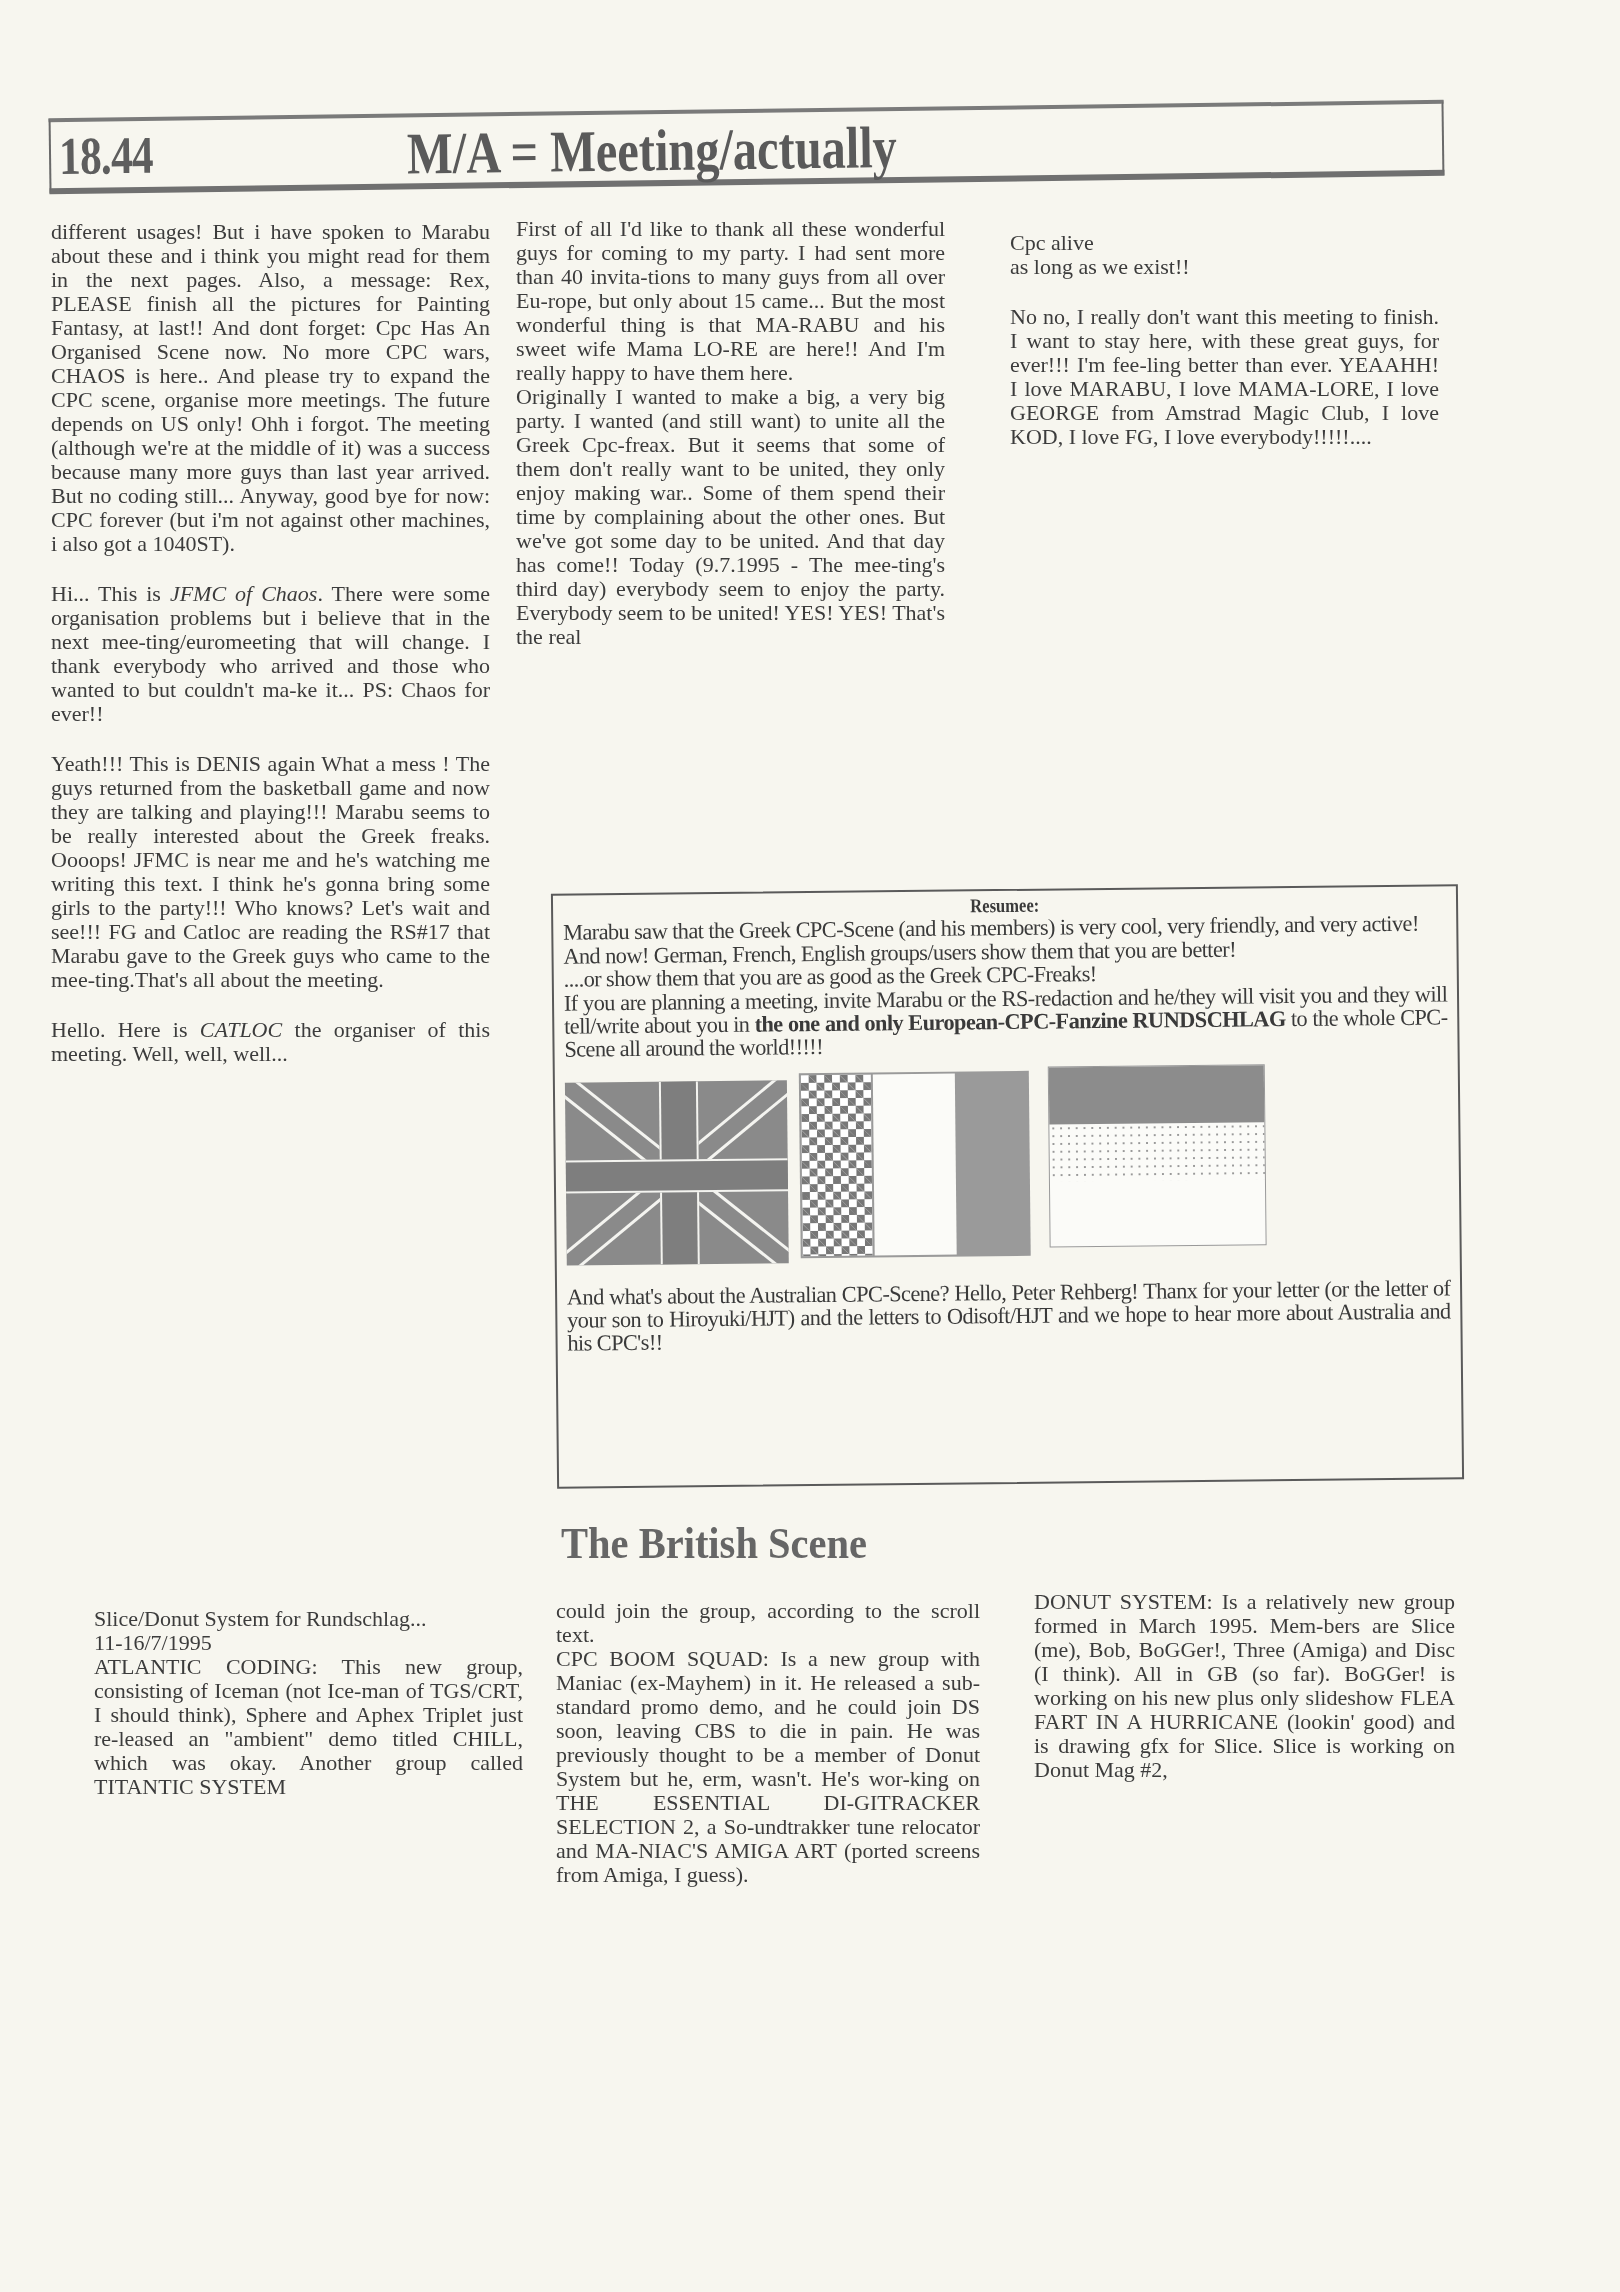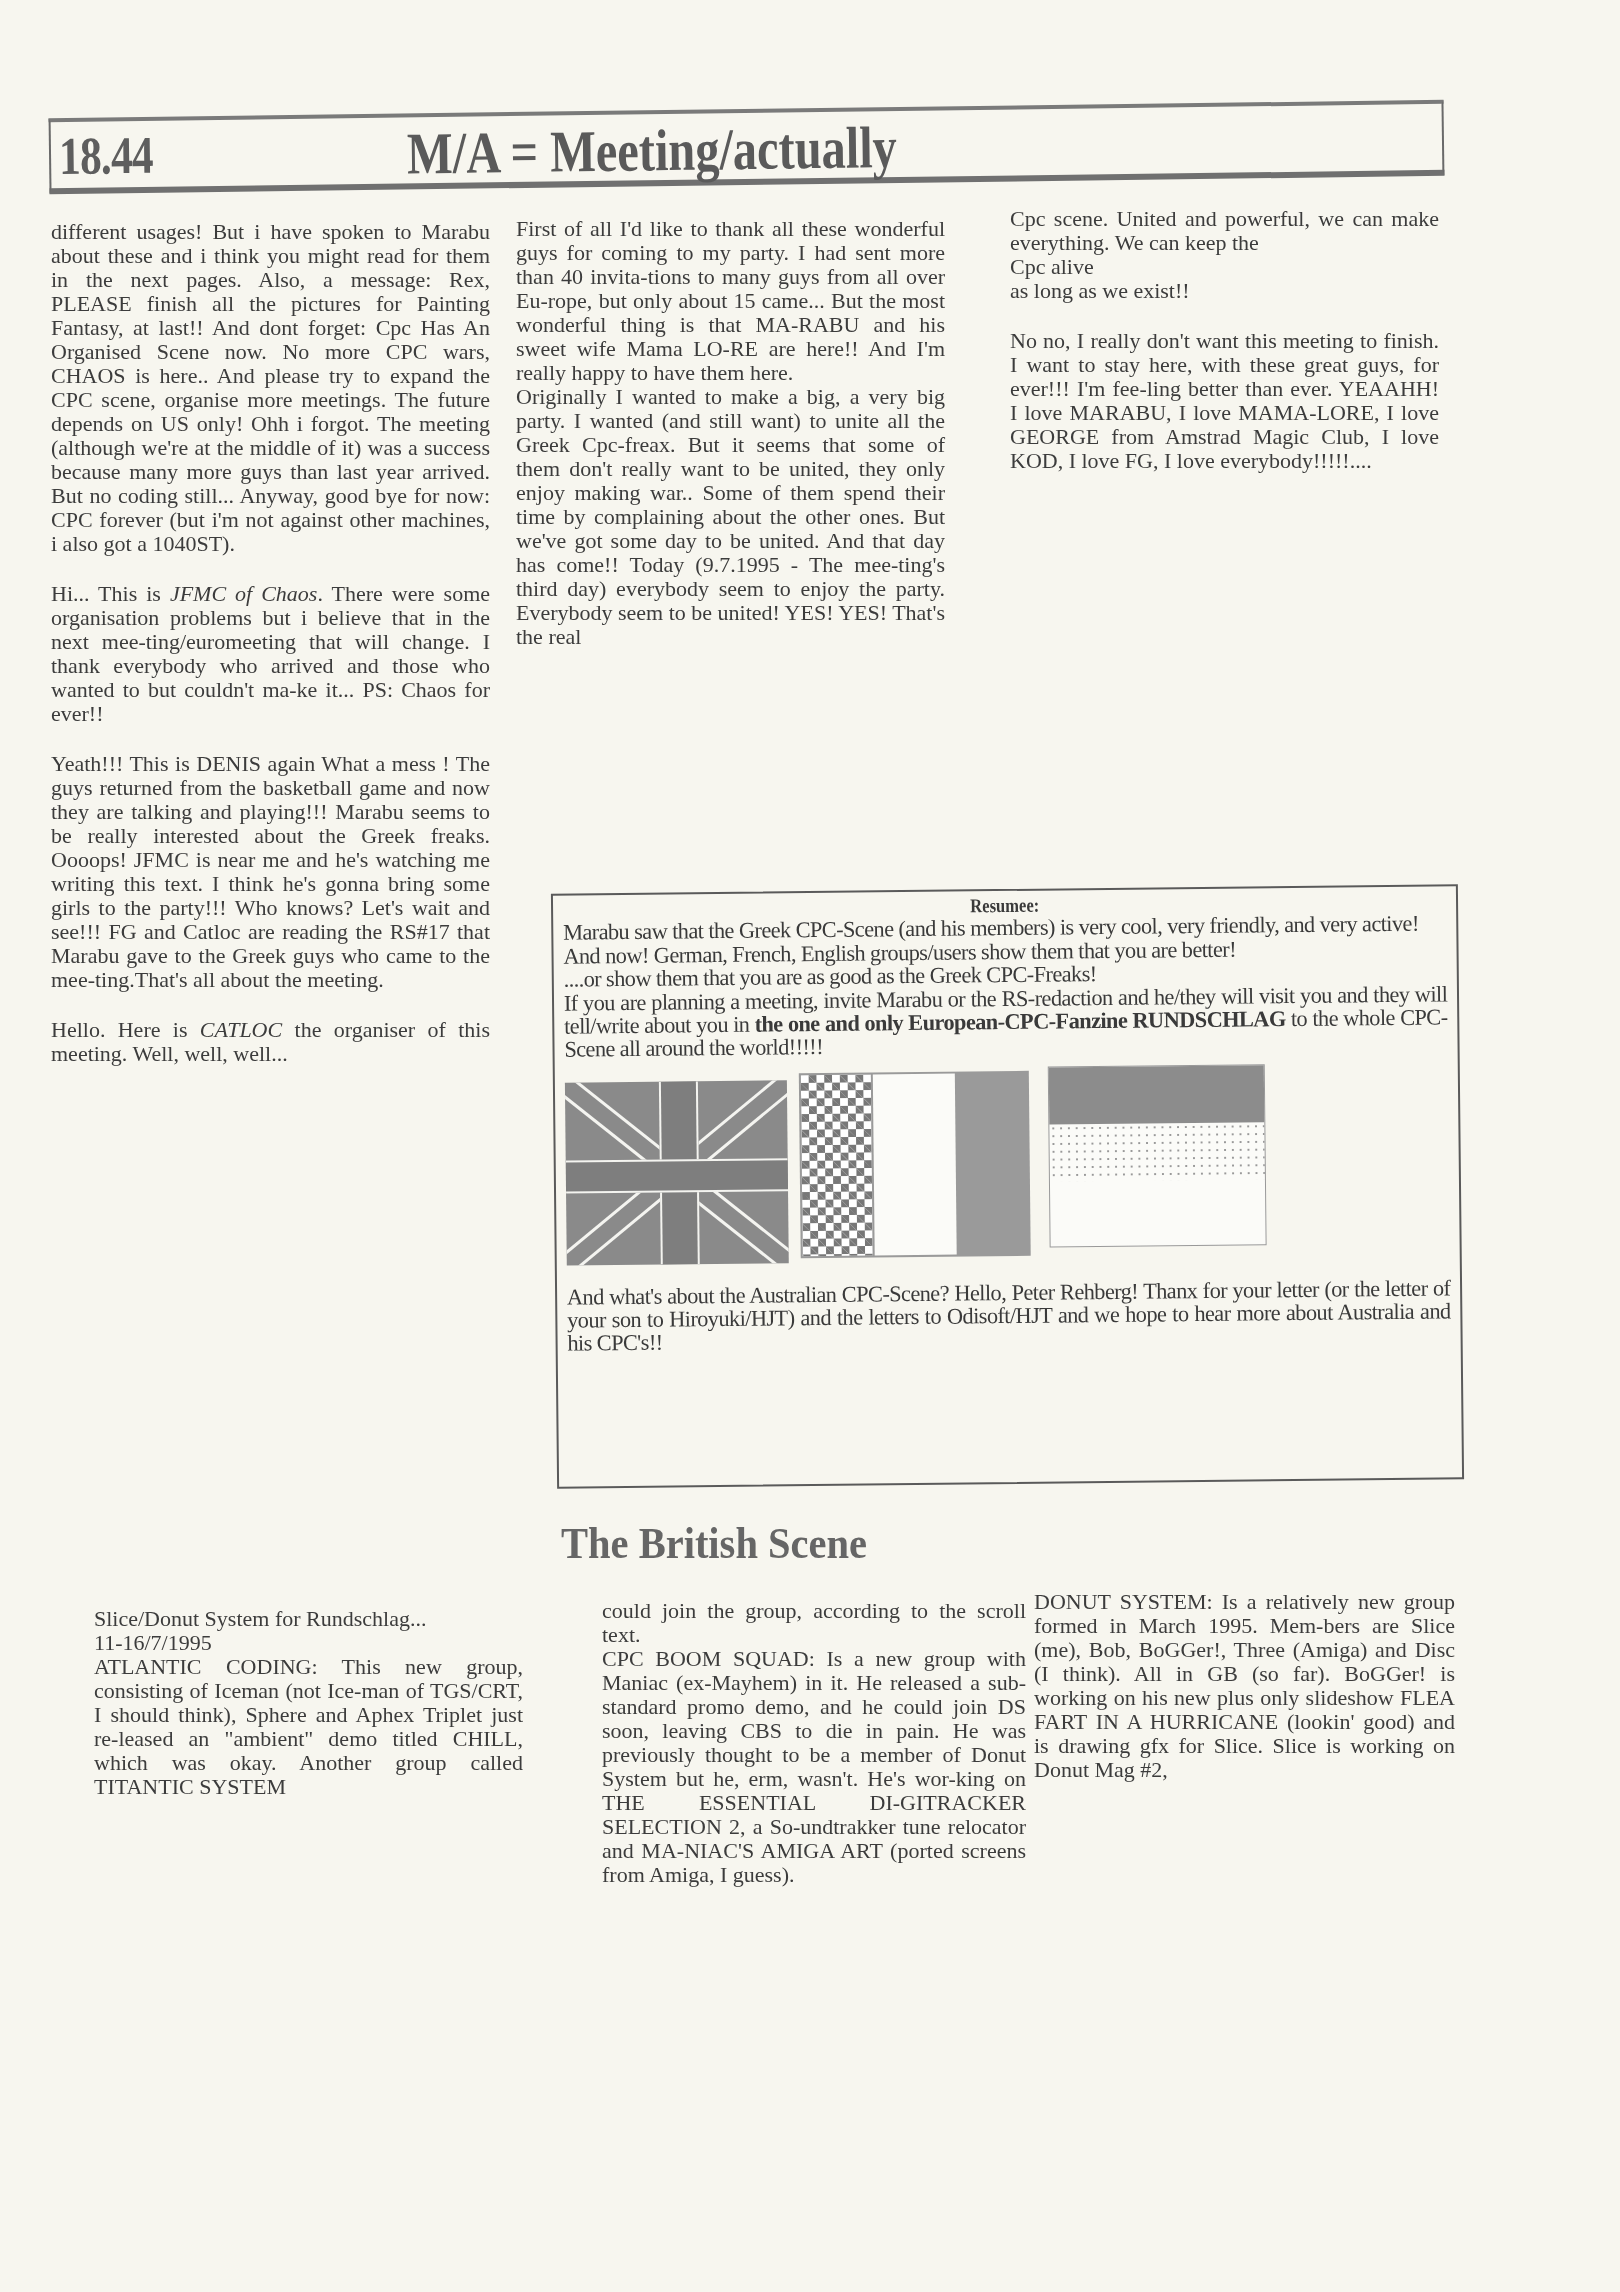--- a/index.html
+++ b/index.html
@@ -32,21 +32,21 @@
   .col {
     position: absolute; font-size: 22px; line-height: 24px;
     text-align: justify; color: #3c3c3c;
   }
   .col p { margin: 0; }
   .col p + p.gap { margin-top: 26px; }
   .c1 { left: 51px; top: 220px; width: 439px; }
   .c2 { left: 516px; top: 217px; width: 429px; }
   .c3 { left: 1010px; top: 207px; width: 429px; }
   .b1 { left: 80px; top: 1607px; width: 429px; margin-left: 14px; }
-  .b2 { left: 556px; top: 1599px; width: 424px; margin-left: 46px; }
+  .b2 { left: 556px; top: 1599px; width: 424px; }
   .b3 { left: 1034px; top: 1590px; width: 421px; }
   em { font-style: italic; }
   .resumee {
     position: absolute; left: 554px; top: 889px; width: 907px; height: 595px;
     border: 2px solid #5a5a5a; border-top-width: 2.9px; border-bottom-width: 2.9px;
     box-sizing: border-box; transform: rotate(-0.6deg);
     padding: 3.9px 9.8px 0 9.8px;
     font-family: "Liberation Serif", serif;
     color: #3a3a3a;
   }
@@ -115,21 +115,21 @@
   <p class="gap"><span>Hello. Here is </span><em>CATLOC</em><span> the organiser of this meeting. Well, well, well...</span></p>
 </div>
 
 <div class="col c2">
   <p>First of all I'd like to thank all these wonderful guys for coming to my party. I had sent more than 40 invita-tions to many guys from all over Eu-rope, but only about 15 came... But the most wonderful thing is that MA-RABU and his sweet wife Mama LO-RE are here!! And I'm really happy to have them here.</p>
   <p>Originally I wanted to make a big, a very big party. I wanted (and still want) to unite all the Greek Cpc-freax. But it seems that some of them don't really want to be united, they only enjoy making war.. Some of them spend their time by complaining about the other ones. But we've got some day to be united. And that day has come!! Today (9.7.1995 - The mee-ting's third day) everybody seem to enjoy the party. Everybody seem to be united! YES! YES! That's the real</p>
 </div>
 
 <div class="col c3">
   <p>
-    <span>Cpc scene. United and powerful, we can make everything. We can keep the</span><br>
+    <br>
     <span>Cpc alive</span><br>
     <span>as long as we exist!!</span>
   </p>
   <p class="gap">No no, I really don't want this meeting to finish. I want to stay here, with these great guys, for ever!!! I'm fee-ling better than ever. YEAAHH! I love MARABU, I love MAMA-LORE, I love GEORGE from Amstrad Magic Club, I love KOD, I love FG, I love everybody!!!!!....</p>
 </div>
 
 <div class="resumee">
   <div class="rtitle">Resumee:</div>
   <div class="rtext">
     <span>Marabu saw that the Greek CPC-Scene (and his members) is very cool, very friendly,  and very active!</span><br>

